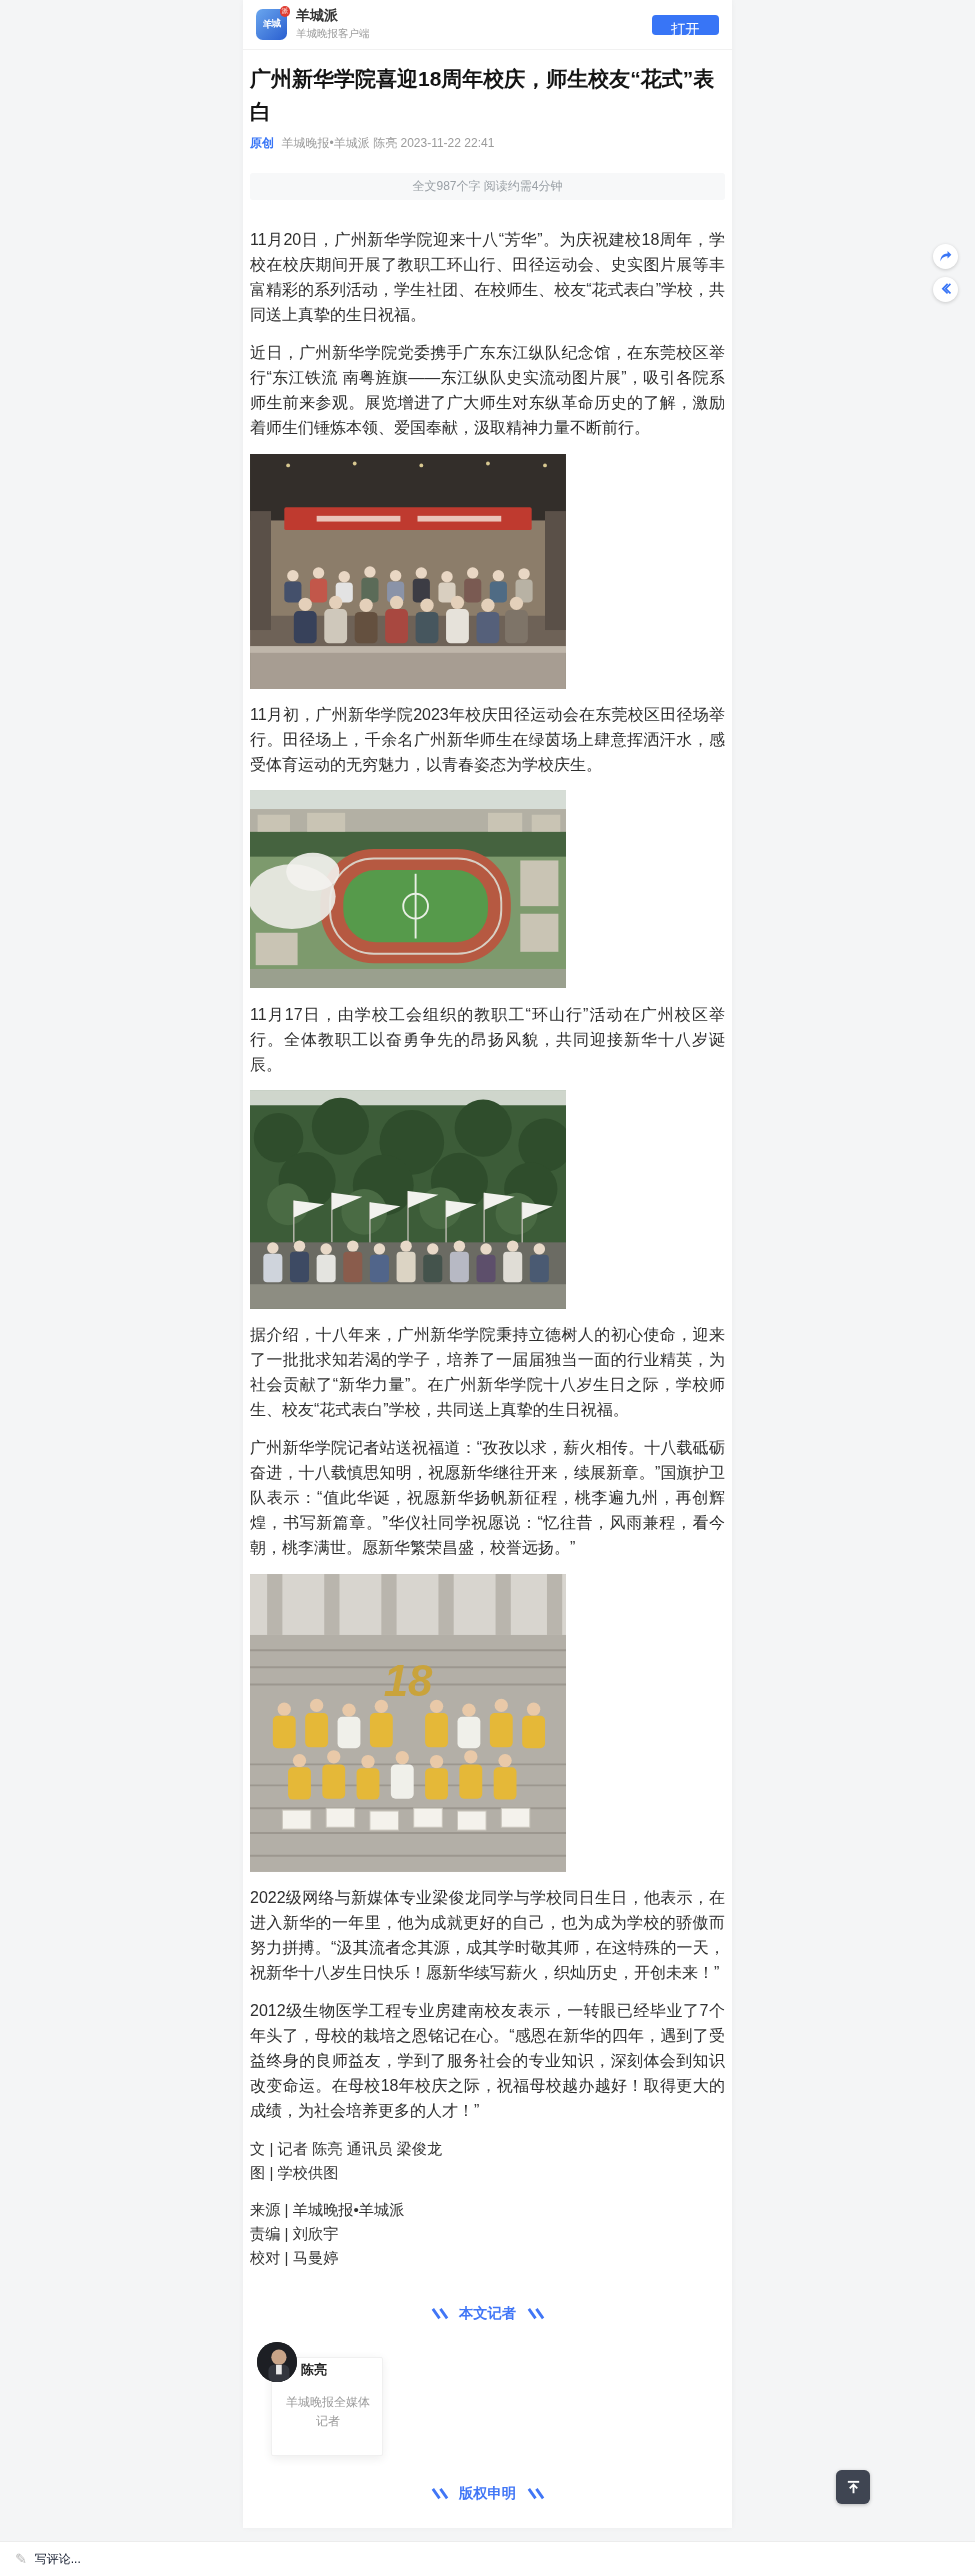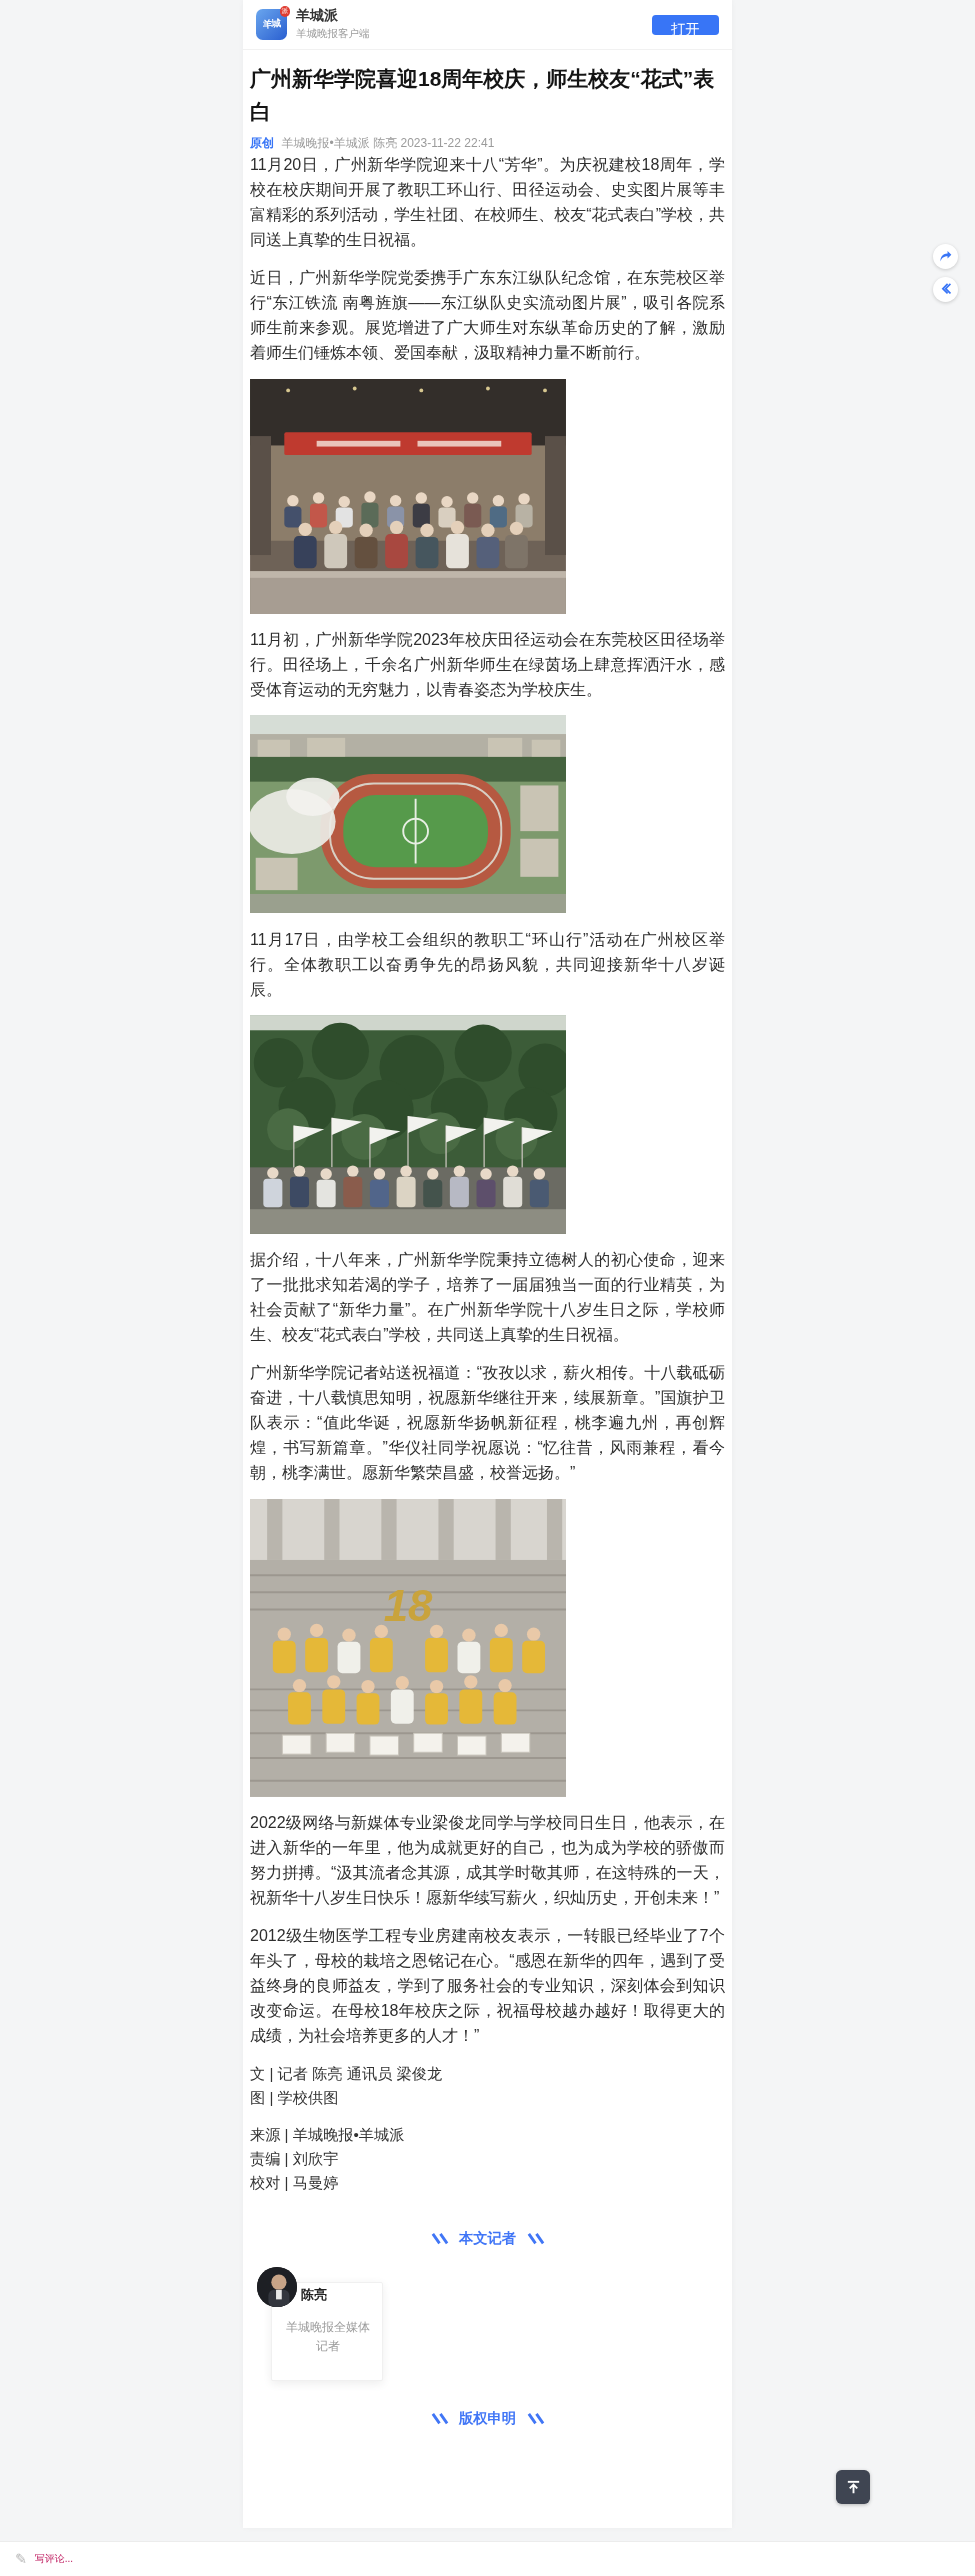--- a/index.html
+++ b/index.html
@@ -44,21 +44,21 @@
   .reporter-card { position:absolute; left:21px; top:15.2px; width:112px; height:99px; background:#fff; border:1px solid #f0f0f0; border-radius:1.9px; box-shadow:0 2.9px 9.5px rgba(0,0,0,.07); }
   .reporter-name { position:absolute; left:51px; top:19px; font-size:13px; font-weight:600; color:#222; z-index:3; }
   .reporter-desc { position:absolute; left:30.5px; top:51px; width:95px; font-size:12px; line-height:19px; color:#9b9b9b; z-index:3; }
   
   .float-stack { position:absolute; right:17px; top:244px; display:flex; flex-direction:column; gap:7.6px; }
   .float-btn { width:25px; height:25px; border-radius:50%; background:#fff; box-shadow:0 1px 3.8px rgba(0,0,0,.18); display:flex; align-items:center; justify-content:center; color:#3875F6; }
   .back-top { position:absolute; left:836px; top:2470px; width:34px; height:34px; background:#3f4552; border-radius:5.7px; display:flex; align-items:center; justify-content:center; box-shadow:0 1px 3.8px rgba(0,0,0,.25); }
   
   .comment-bar { position:absolute; left:0; bottom:0; width:975px; height:35px; background:#fff; border-top:1px solid #ececec; display:flex; align-items:center; gap:7.6px; padding:0 15.2px; }
   .pencil { color:#b8b8b8; font-size:14.3px; line-height:1; }
-  .comment-placeholder { color:#be185d; font-size:10px; }
+  .comment-placeholder { color:#0f172a; font-size:12px; }
 </style>
 </head>
 <body>
 
 <div class="card">
 
   <div class="app-header">
     <div class="app-icon">
       <span class="cn">羊城</span>
       <span class="badge">派</span>
@@ -72,20 +72,21 @@
 
   <div class="article">
 
     <h1 class="title">广州新华学院喜迎18周年校庆，师生校友“花式”表白</h1>
 
     <div class="meta">
       <span class="origin">原创</span>
       <span>羊城晚报•羊城派 陈亮 2023-11-22 22:41</span>
     </div>
 
+    <div class="stats">全文987个字 阅读约需4分钟</div>
 
     <p class="body">11月20日，广州新华学院迎来十八“芳华”。为庆祝建校18周年，学校在校庆期间开展了教职工环山行、田径运动会、史实图片展等丰富精彩的系列活动，学生社团、在校师生、校友“花式表白”学校，共同送上真挚的生日祝福。</p>
     <p class="body">近日，广州新华学院党委携手广东东江纵队纪念馆，在东莞校区举行“东江铁流 南粤旌旗——东江纵队史实流动图片展”，吸引各院系师生前来参观。展览增进了广大师生对东纵革命历史的了解，激励着师生们锤炼本领、爱国奉献，汲取精神力量不断前行。</p>
 
     <figure>
       <svg width="316" height="235" viewBox="0 0 332 247" xmlns="http://www.w3.org/2000/svg">
         <rect width="332" height="247" fill="#6e6257"></rect>
         <rect width="332" height="70" fill="#332e2a"></rect>
         <g fill="#d8c890">
             <circle cx="40" cy="12" r="2"></circle>

